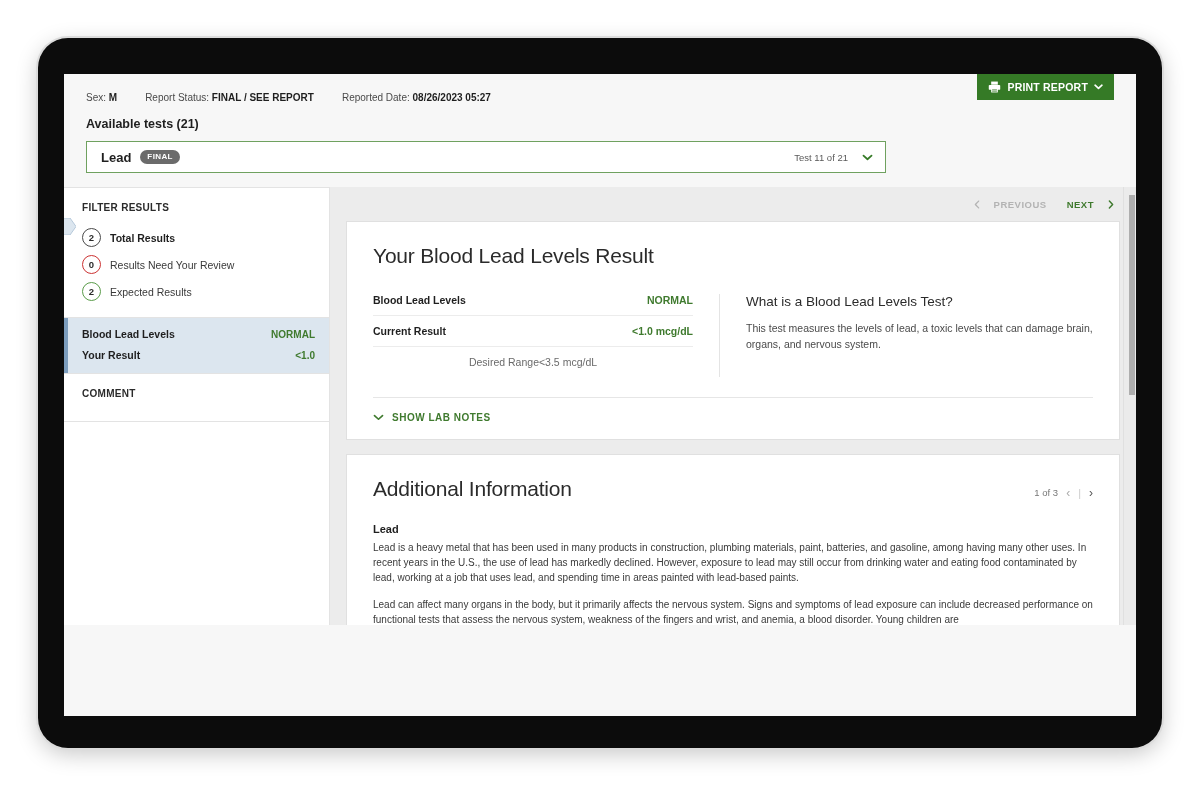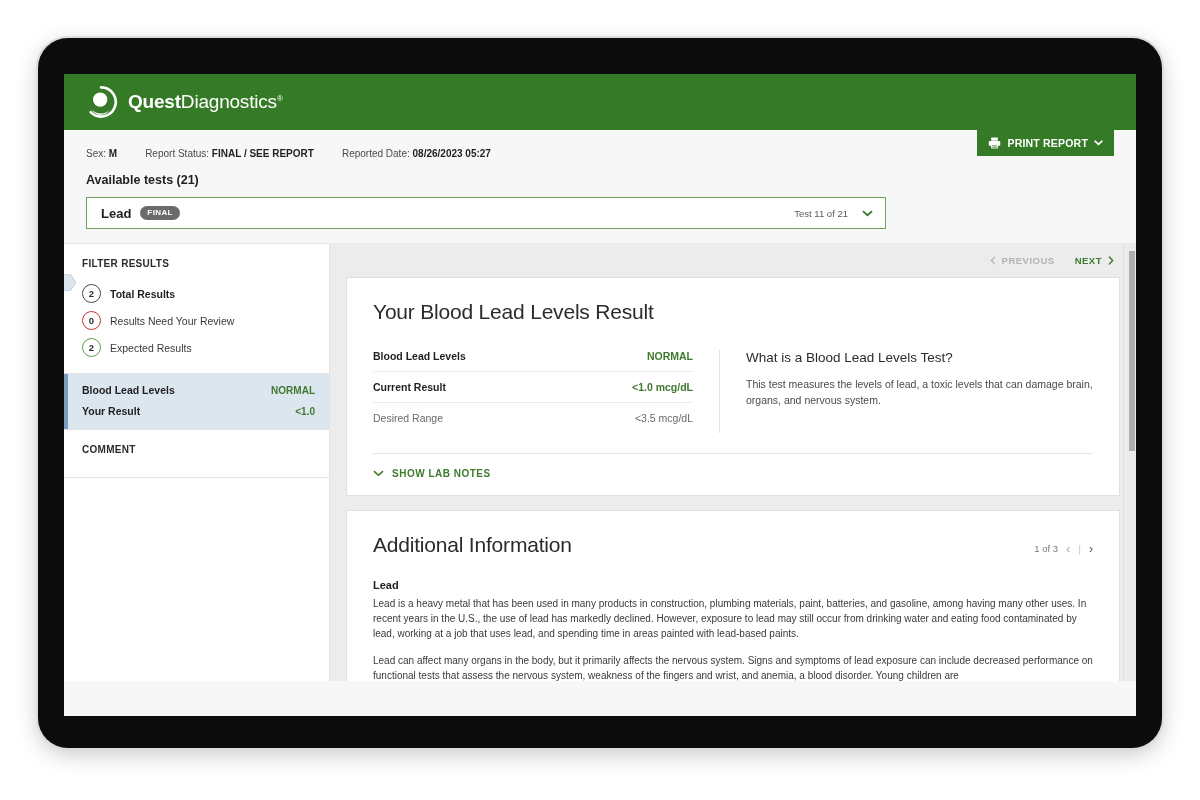--- a/index.html
+++ b/index.html
@@ -217,21 +217,21 @@
     justify-content: flex-end;
     gap: 20px;
     padding-right: 6px;
   }
   .nav-prev, .nav-next {
     font-size: 9.5px;
     font-weight: bold;
     letter-spacing: 0.5px;
     display: flex;
     align-items: center;
-    gap: 6px;
+    gap: 14px;
     cursor: pointer;
   }
   .nav-prev { color: #b3b3b3; }
   .nav-next { color: #3f7a2e; }
   .arr { width: 6px; height: 9px; display: block; }
 
   .card {
     background: #ffffff;
     border: 1px solid #e0e0e0;
     padding: 22px 26px 16px 26px;
@@ -247,21 +247,21 @@
 
   .result-split { display: flex; margin-top: 26px; }
   .rtable { width: 346px; flex-shrink: 0; padding-right: 26px; }
   .rt-row {
     display: flex;
     justify-content: space-between;
     align-items: baseline;
     padding: 9px 0;
     border-bottom: 1px solid #ececec;
   }
-  .rt-row:last-child { border-bottom: none; }
+  .rt-row:last-child { border-bottom: none; justify-content: center; }
   .rt-row.hdr { padding-top: 0; }
   .rt-k { font-size: 10.5px; font-weight: bold; color: #1f1f1f; }
   .rt-k.muted { font-weight: normal; color: #6a6a6a; }
   .rt-v { font-size: 10.5px; font-weight: bold; color: #3f7a2e; }
   .rt-v.muted { font-weight: normal; color: #6a6a6a; }
 
   .rinfo {
     flex: 1;
     border-left: 1px solid #e4e4e4;
     padding-left: 26px;
@@ -310,33 +310,20 @@
     width: 6px; height: 200px;
     background: #aeaeae;
   }
 </style>
 </head>
 <body>
 
 <div class="device-outer">
   <div class="device-screen">
 
-    <div class="brand-header">
-      <div class="logo-wrap">
-        <svg class="logo-mark" viewBox="0 0 34 34">
-          <path d="M17 2.4 A14.6 14.6 0 1 1 6.7 27.2" fill="none" stroke="#ffffff" stroke-width="2.6" stroke-linecap="round"></path>
-          <circle cx="16.2" cy="14.6" r="7.2" fill="#ffffff"></circle>
-          <path d="M8.4 25.6 A12.2 12.2 0 0 0 25.6 25.6 A12.2 12.2 0 0 1 8.4 25.6 Z" fill="#ffffff"></path>
-          <path d="M7.6 24.2 A12.6 12.6 0 0 0 26.2 24.6 L24.4 26.6 A10.2 10.2 0 0 1 9.2 26.4 Z" fill="#ffffff"></path>
-        </svg>
-        <div class="logo-text">
-          <span class="b">Quest</span><span class="l">Diagnostics</span><span class="reg">®</span>
-        </div>
-      </div>
-    </div>
 
     <div class="info-band">
 
       <div class="meta-row">
         <div>
           <span>Sex:</span>
           <b>M</b>
         </div>
         <div>
           <span>Report Status:</span>

